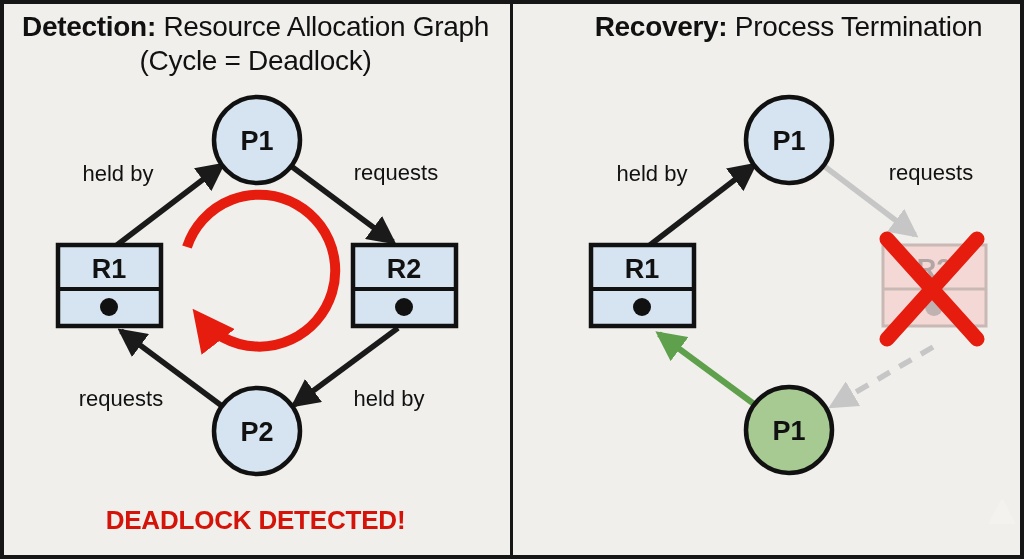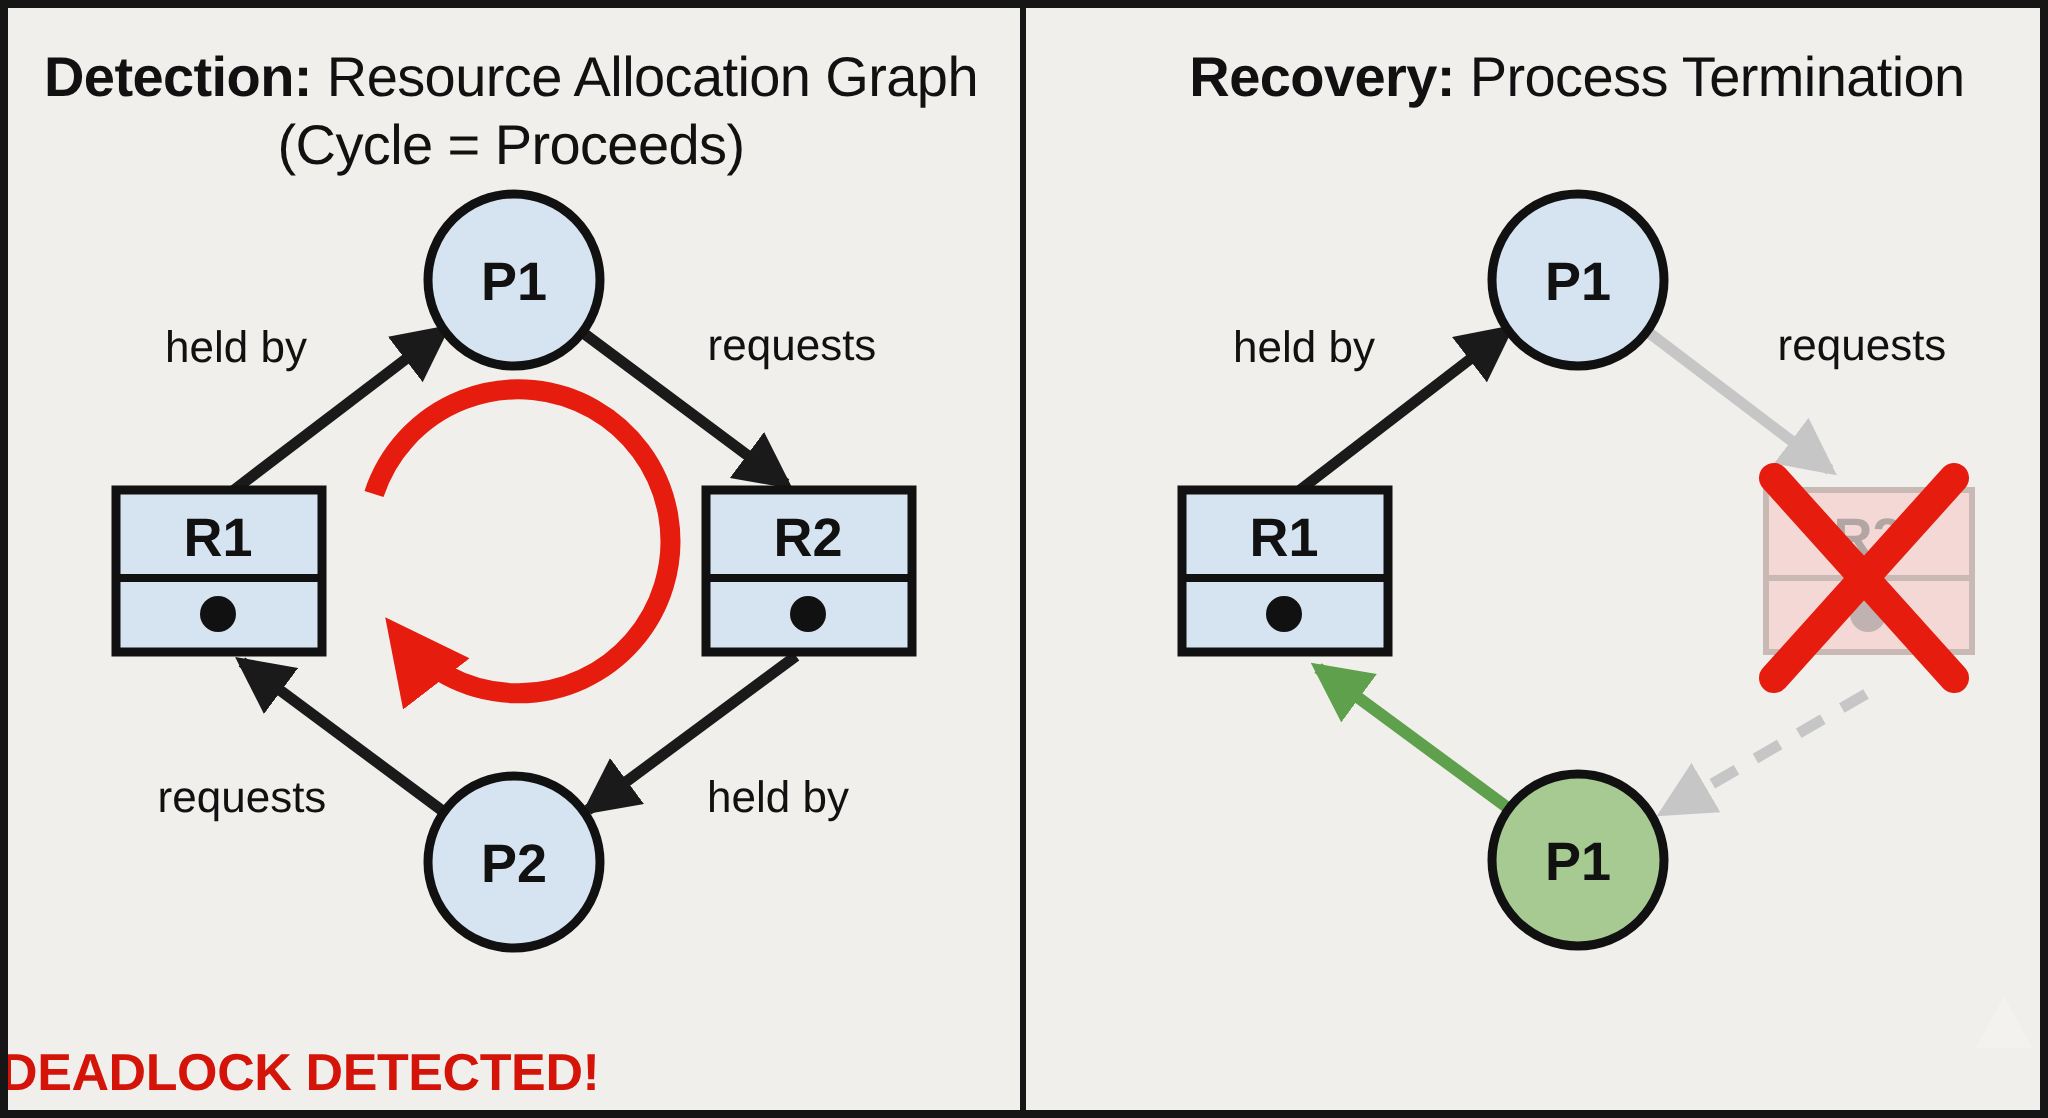--- a/index.html
+++ b/index.html
@@ -11,25 +11,25 @@
   }
   *{margin:0;padding:0;box-sizing:border-box;}
   body{font-family:"Liberation Sans",sans-serif;background:#000;}
   .frame{position:relative;width:1024px;height:559px;background:var(--background);overflow:hidden;}
   .border-overlay{position:absolute;inset:0;border:4px solid var(--border);pointer-events:none;z-index:30;}
   .divider{position:absolute;left:510px;top:0;width:3px;height:559px;background:var(--border);z-index:20;}
   .panel{position:absolute;top:0;width:511px;height:559px;}
   .panel.left{left:0;}
   .panel.right{left:533px;}
   .panel-title{position:absolute;top:10px;left:0;width:100%;text-align:center;
-    font-size:28px;letter-spacing:-0.3px;color:var(--text);line-height:1.22;z-index:10;margin-top:12px;}
+    font-size:28px;letter-spacing:-0.3px;color:var(--text);line-height:1.22;z-index:10;}
   .panel-title .bold{font-weight:bold;}
   .diagram-svg{position:absolute;inset:0;width:511px;height:559px;}
-  .status-text{position:absolute;top:505px;left:0;width:100%;text-align:left;
-    font-weight:bold;font-size:26px;color:var(--alert_red);letter-spacing:-0.2px;z-index:10;margin-top:16px;}
+  .status-text{position:absolute;top:505px;left:0;width:100%;text-align:center;
+    font-weight:bold;font-size:26px;color:var(--alert_red);letter-spacing:-0.2px;z-index:10;}
   .caption-text{position:absolute;top:508px;left:0;width:100%;text-align:center;
     font-size:22px;color:var(--text);letter-spacing:-0.3px;z-index:10;}
   
   .node-blue{fill:var(--node_fill_blue);stroke:var(--node_stroke);stroke-width:4.5;}
   .node-green{fill:var(--node_fill_green);stroke:var(--node_stroke);stroke-width:4.5;}
   .node-killed{fill:var(--killed_fill);stroke:var(--killed_stroke);stroke-width:3;}
   .node-label{font-family:"Liberation Sans",sans-serif;font-weight:bold;font-size:27px;
     fill:var(--text);text-anchor:middle;}
   .node-label-killed{font-family:"Liberation Sans",sans-serif;font-weight:bold;font-size:27px;
     fill:var(--killed_text);text-anchor:middle;}
@@ -51,21 +51,21 @@
     border-bottom:26px solid #fbfaf7;z-index:5;}
 </style>
 </head>
 <body>
 
 <div class="frame">
 
   <div class="panel left">
     <div class="panel-title">
       <div><span class="bold">Detection:</span><span> Resource Allocation Graph</span></div>
-      <div>(Cycle = Proceeds)</div>
+      <div>(Cycle = Deadlock)</div>
     </div>
 
     <svg class="diagram-svg" viewBox="0 0 511 559">
       <defs>
         <marker id="ah-black" viewBox="0 0 10 10" refX="8.5" refY="5" markerWidth="5.2" markerHeight="5.2" orient="auto" markerUnits="strokeWidth">
           <path d="M0,0 L10,5 L0,10 z" class="mk-black"></path>
         </marker>
         <marker id="ah-red" viewBox="0 0 10 10" refX="7.5" refY="5" markerWidth="4.2" markerHeight="4.2" orient="auto" markerUnits="strokeWidth">
           <path d="M0,0 L10,5 L0,10 z" class="mk-red"></path>
         </marker>

